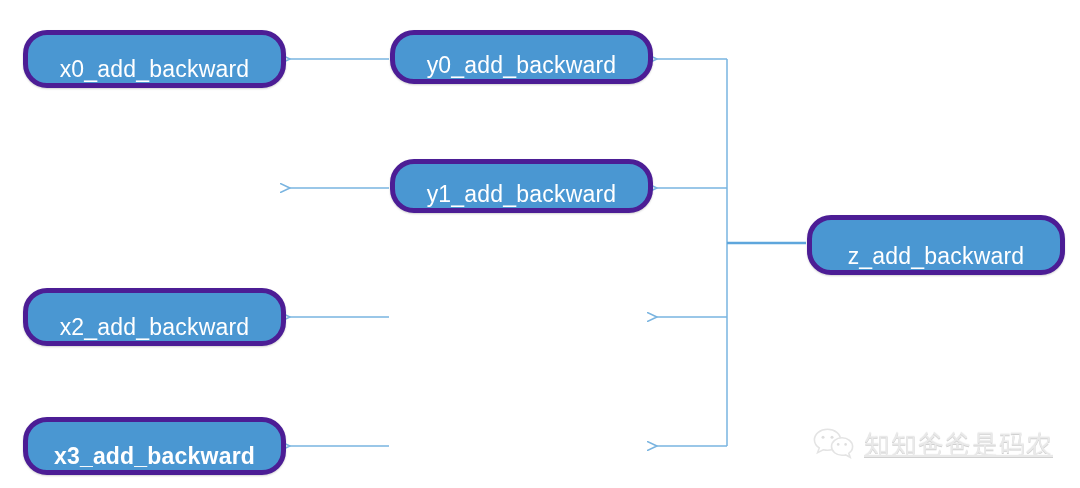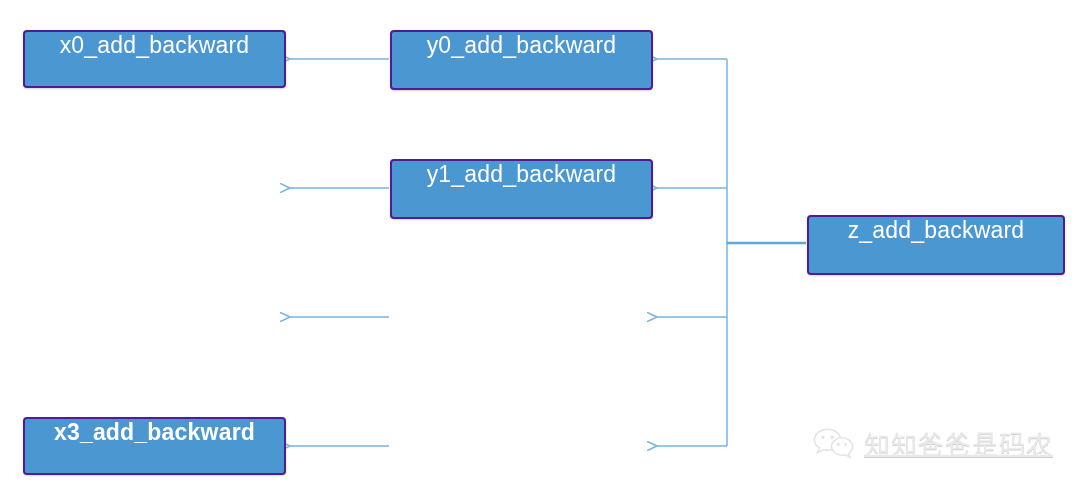--- a/index.html
+++ b/index.html
@@ -16,34 +16,34 @@
     width: 1080px;
     height: 488px;
     background: #ffffff;
     overflow: hidden;
   }
   
   .node {
     position: absolute;
     box-sizing: border-box;
     background: #4a97d2;
-    border: 2px solid #4c1d95;
-    border-radius: 4px;
+    border: 5px solid #4c1d95;
+    border-radius: 24px;
     color: #ffffff;
     font-size: 23px;
     letter-spacing: 0.2px;
     display: flex;
-    align-items: flex-start;
+    align-items: flex-end;
     justify-content: center;
     white-space: nowrap;
     box-shadow: 0 1px 2px rgba(0,0,0,0.18);
     user-select: none;
   }
   .node.col-x { left: 23px;  width: 263px; height: 58px; }
-  .node.col-y { left: 390px; width: 263px; height: 60px; }
+  .node.col-y { left: 390px; width: 263px; height: 54px; }
   .node.col-z { left: 807px; width: 258px; height: 60px; top: 215px; }
 
   .row0 { top: 30px;  }
   .row1 { top: 159px; }
   .row2 { top: 288px; }
   .row3 { top: 417px; font-weight: bold; }
 
   
   #edges {
     position: absolute;
@@ -102,20 +102,23 @@
       <line x1="727" y1="317" x2="657" y2="317" marker-end="url(#arrowLeft)"></line>
       <line x1="727" y1="446" x2="657" y2="446" marker-end="url(#arrowLeft)"></line>
     </g>
 
     <line x1="806" y1="243" x2="727" y2="243" stroke="#5ea6dc" stroke-width="2.4" fill="none"></line>
   </svg>
 
   <div class="node col-x row0">
     <span>x0_add_backward</span>
   </div>
+  <div class="node col-x row2">
+    <span>x2_add_backward</span>
+  </div>
   <div class="node col-x row3">
     <span>x3_add_backward</span>
   </div>
 
   <div class="node col-y row0">
     <span>y0_add_backward</span>
   </div>
   <div class="node col-y row1">
     <span>y1_add_backward</span>
   </div>

